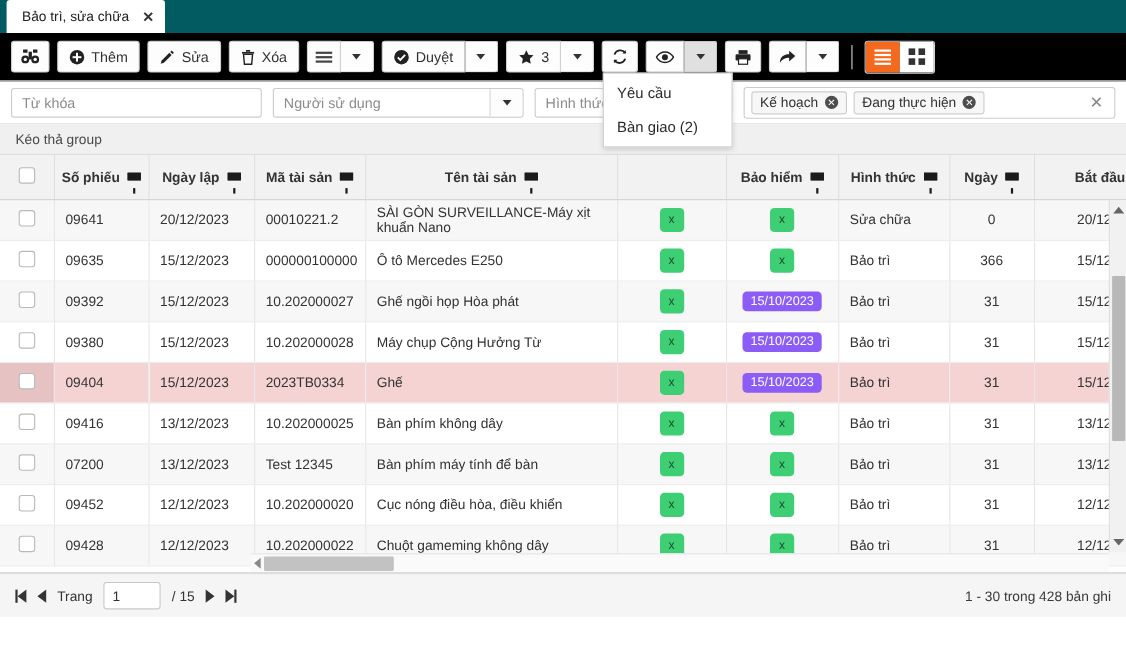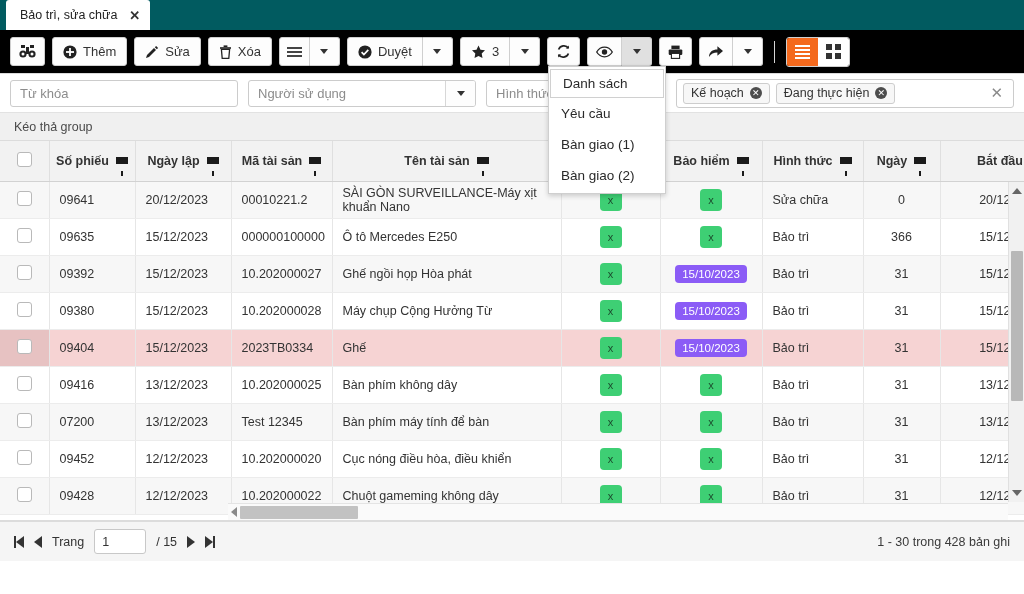--- a/index.html
+++ b/index.html
@@ -772,25 +772,19 @@
     <span class="tri-r"></span>
   </span>
   <span class="pg-ico">
     <span class="tri-r"></span>
       <span class="bar-v"></span>
   </span>
   <span class="footer-right">1 - 30 trong 428 bản ghi</span>
 </div>
 
 <div class="menu">
-    <div class="menu-item hl">
-      <span>Danh sách</span>
-    </div>
     <div class="menu-item">
       <span>Yêu cầu</span>
     </div>
     <div class="menu-item">
-      <span>Bàn giao (1)</span>
-    </div>
-    <div class="menu-item">
       <span>Bàn giao (2)</span>
     </div>
   </div>
 
 </body></html>

